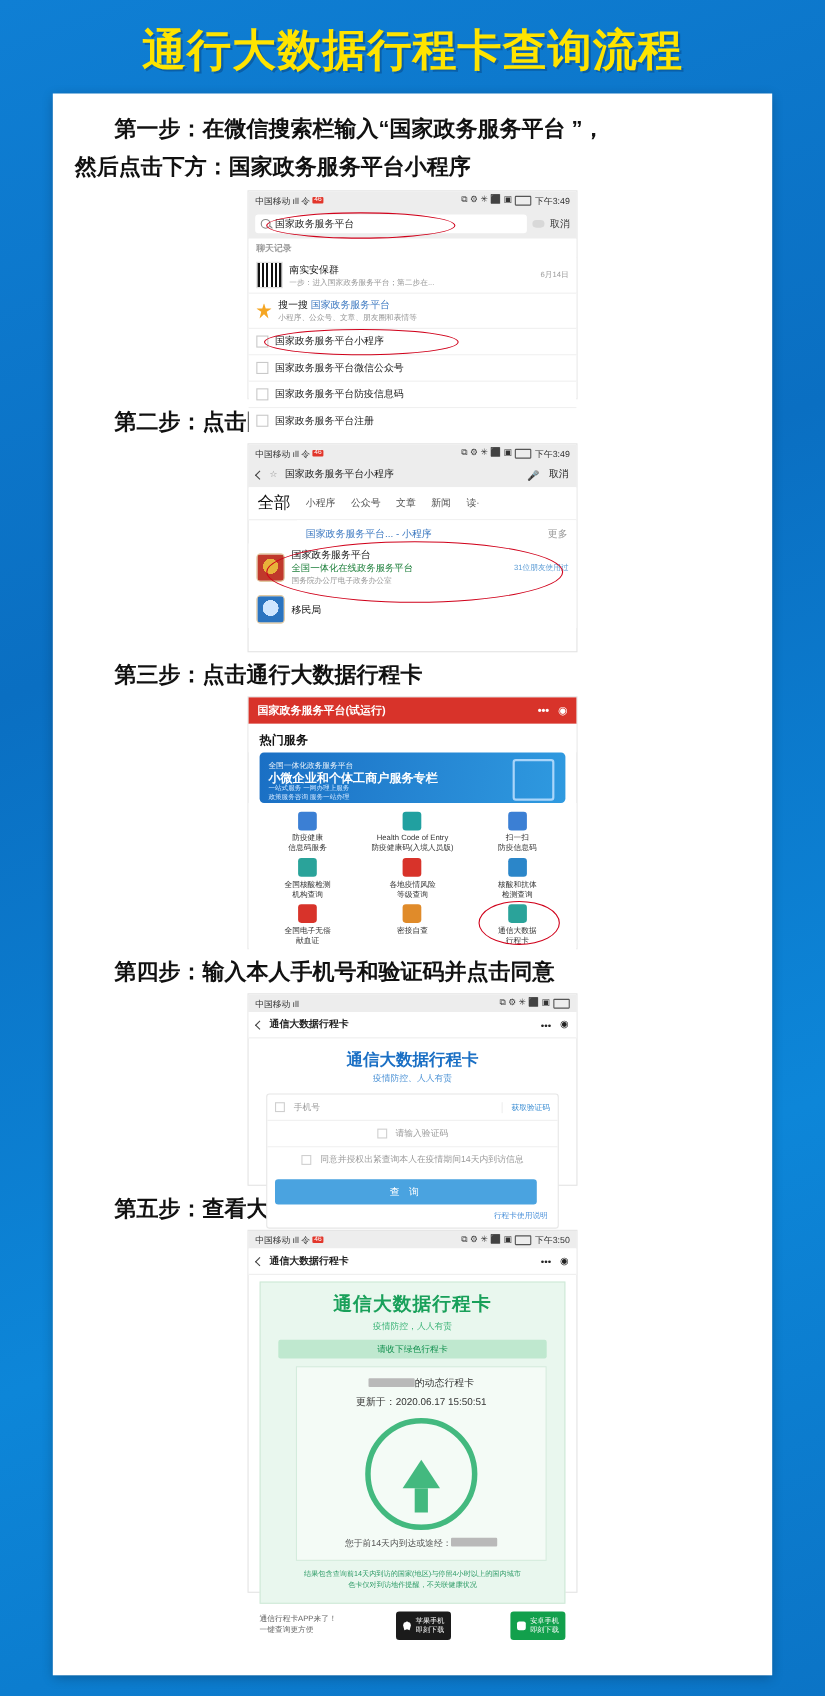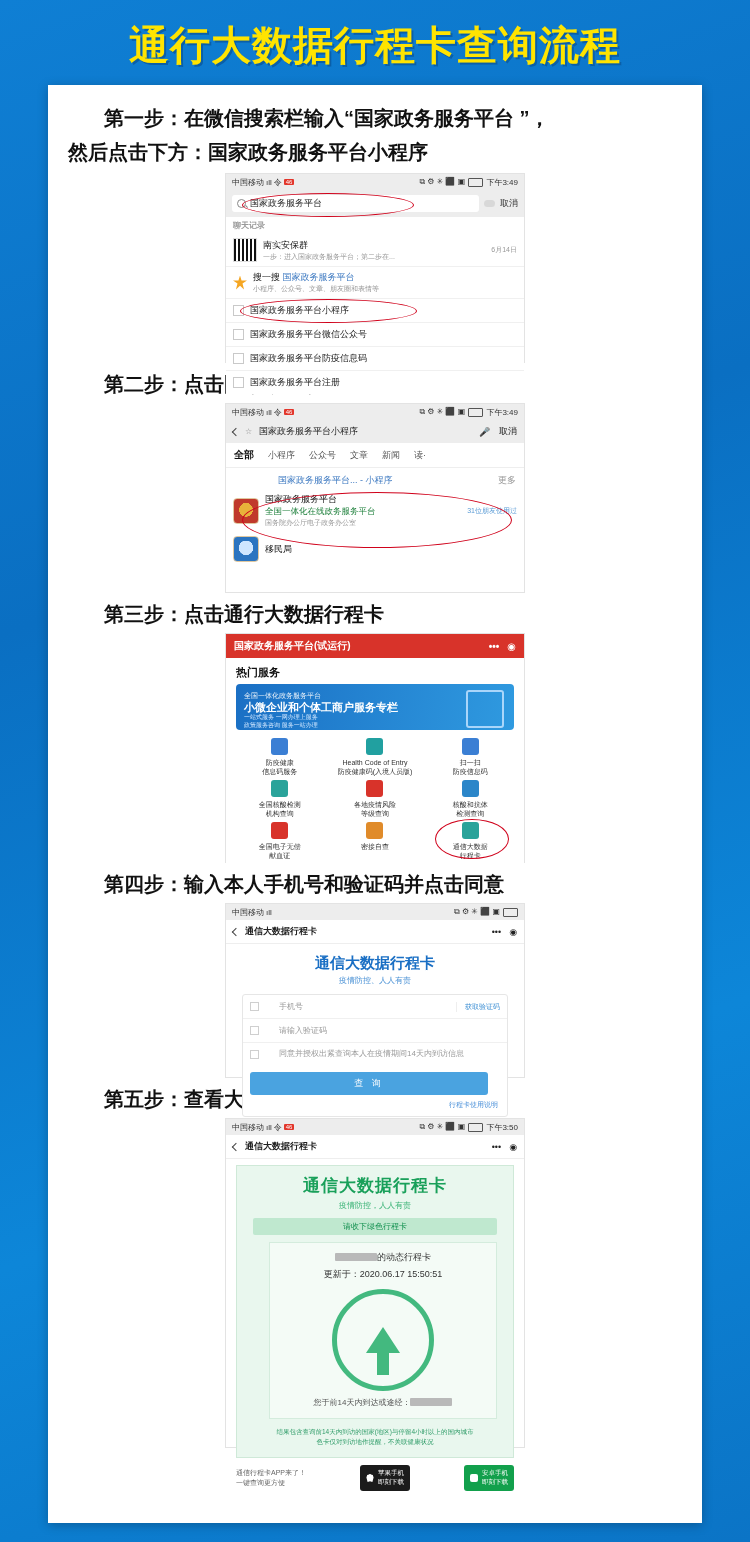--- a/index.html
+++ b/index.html
@@ -61,42 +61,42 @@
   .sqico{width:9px;height:9px;border:1px solid #c9c9c9;flex:none;}
   .ellipse{
     position:absolute;border:1.6px solid #d0021b;border-radius:50%;pointer-events:none;
   }
   
   #shot2{width:300px;height:190px;}
   .navrow{display:flex;align-items:center;gap:6px;padding:5px 7px;background:#ededed;font-size:9px;color:#222;}
   .backarrow{width:5px;height:5px;border-left:1.4px solid #444;border-bottom:1.4px solid #444;transform:rotate(45deg);flex:none;}
   .star{width:8px;height:8px;color:#888;font-size:8px;line-height:8px;}
   .tabs{display:flex;gap:14px;padding:5px 8px;font-size:9px;color:#555;border-bottom:1px solid #eee;background:#fff;align-items:center;}
-  .tabs .active{color:#111;font-weight:bold;font-size:10px;}
+  .tabs .active{color:#111;font-weight:normal;font-size:15px;}
   .miniapp-row{padding:6px 8px 2px 8px;display:flex;justify-content:space-between;font-size:9px;background:#fff;margin-left:44px;}
   .gzlogo{width:24px;height:24px;border-radius:4px;background:radial-gradient(circle at 50% 45%,#e8b23a 0 38%,#c0392b 39% 100%);flex:none;border:1px solid #e0c8a0;}
   
   #shot3{width:300px;height:230px;}
   .redbar{background:#d8332a;color:#fff;font-size:10px;font-weight:bold;display:flex;align-items:center;justify-content:space-between;padding:5px 8px;}
   .hotserv{font-size:11px;font-weight:bold;color:#111;padding:7px 10px 4px 10px;background:#fff;}
   .banner{margin:0 10px;height:46px;background:linear-gradient(100deg,#1a6fc4,#2f9ae0);border-radius:4px;position:relative;overflow:hidden;}
   .banner .bt{position:absolute;left:8px;top:7px;color:#fff;font-size:7px;opacity:.9;}
   .banner .bm{position:absolute;left:8px;top:16px;color:#fff;font-size:11px;font-weight:bold;}
   .banner .bs{position:absolute;left:8px;top:29px;color:#cfe6ff;font-size:6px;line-height:8px;}
   .banner .fig{position:absolute;right:10px;top:6px;width:34px;height:34px;border:2px solid #bfe0ff;border-radius:3px;opacity:.85;}
   .grid{display:grid;grid-template-columns:repeat(3,1fr);gap:4px 0;padding:8px 6px 6px 6px;background:#fff;}
   .cell{display:flex;flex-direction:column;align-items:center;gap:3px;position:relative;}
   .cell .ic{width:17px;height:17px;border-radius:3px;}
   .cell .lbl{font-size:7px;color:#333;text-align:center;line-height:9px;}
   
   #shot4{width:300px;height:175px;}
   .c4head{text-align:center;color:#1a6fc4;font-size:15px;font-weight:bold;padding:10px 0 2px 0;}
   .c4sub{text-align:center;color:#4d93d6;font-size:8px;padding-bottom:8px;}
   .formbox{margin:0 16px;border:1px solid #e6e6e6;border-radius:3px;background:#fff;}
-  .frow{display:flex;align-items:center;gap:20px;padding:6px 7px;border-bottom:1px solid #f0f0f0;font-size:8px;color:#9b9b9b;}
+  .frow{display:flex;align-items:center;gap:8px;padding:6px 7px;border-bottom:1px solid #f0f0f0;font-size:8px;color:#9b9b9b;justify-content:center;}
   .frow .rt{margin-left:auto;color:#3d8fd4;font-size:7px;border-left:1px solid #eee;padding-left:8px;}
   .qbtn{margin:7px 19px 5px 7px;background:#4aa3e0;color:#fff;text-align:center;font-size:9px;padding:5px 0;border-radius:3px;letter-spacing:3px;}
   .usage{text-align:right;font-size:7px;color:#4a90d9;padding:0 9px 6px 9px;}
   .provider{text-align:center;font-size:7px;color:#bdbdbd;padding:6px 0;}
   .ckbox{width:7px;height:7px;border:1px solid #cfcfcf;flex:none;}
   
   #shot5{width:300px;height:330px;}
   .greencard{margin:6px 10px 0 10px;background:#e9f7ee;border:1px solid #cfe9d8;padding:8px 0 10px 0;}
   .gtitle{text-align:center;color:#19a05a;font-size:17px;font-weight:bold;letter-spacing:1px;}
   .gsub{text-align:center;color:#3bb477;font-size:8px;margin-top:3px;}

